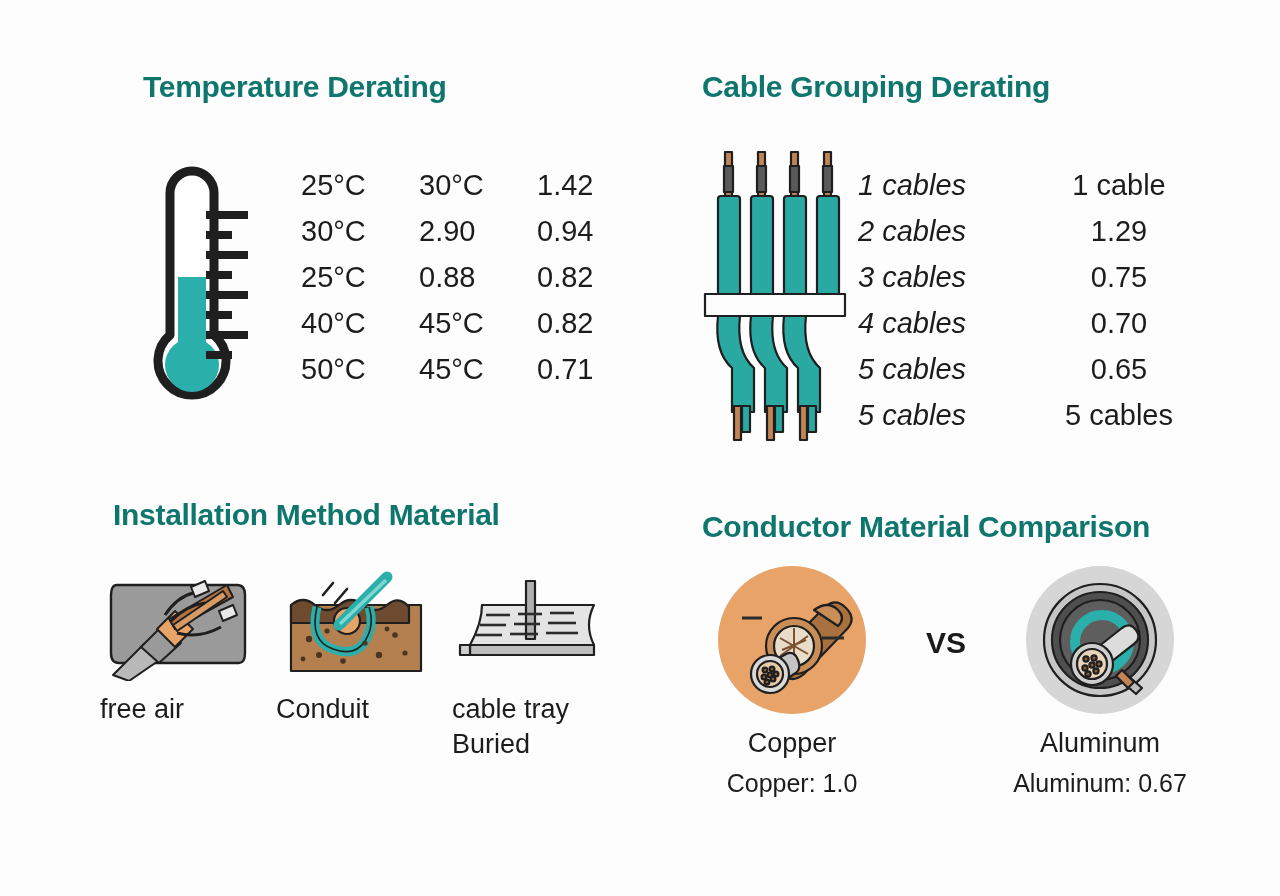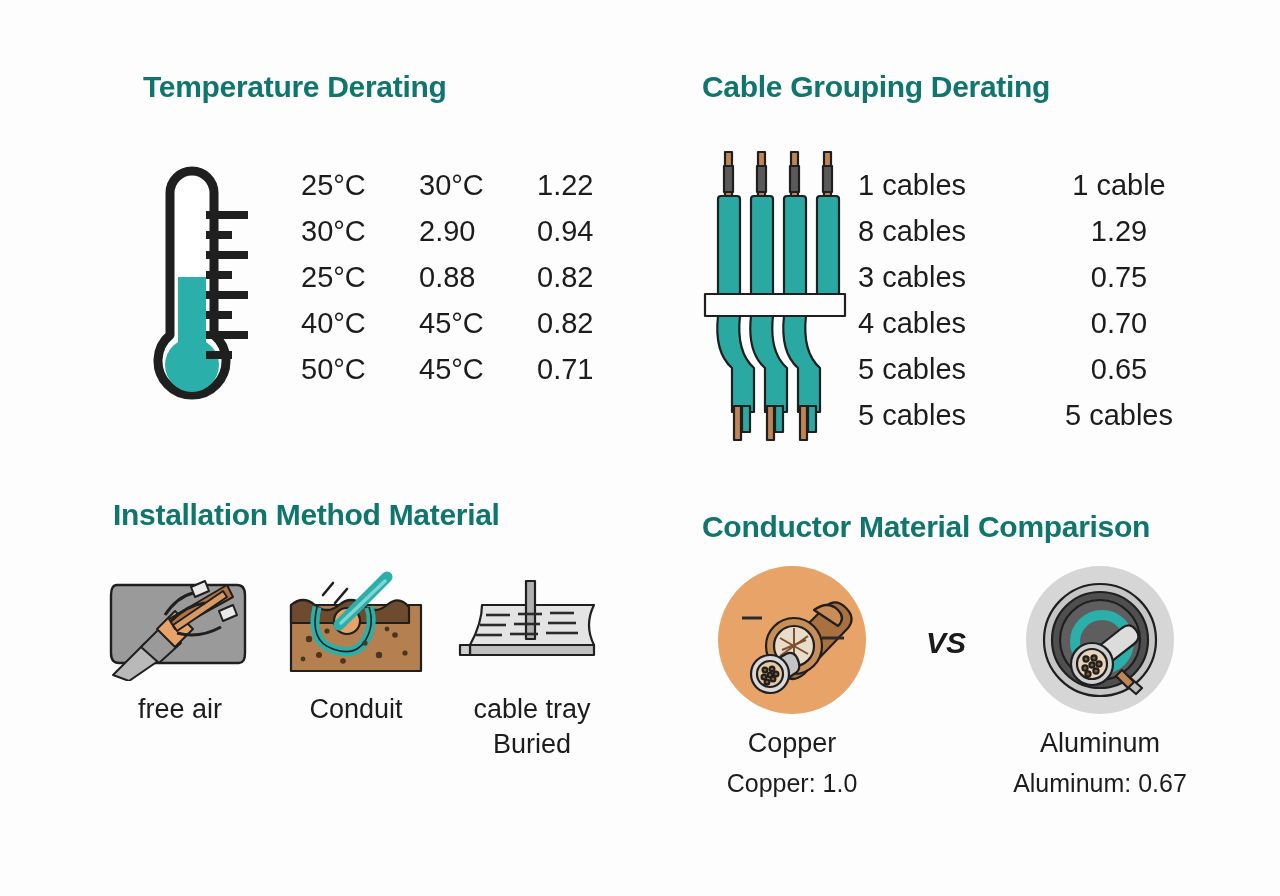--- a/index.html
+++ b/index.html
@@ -39,51 +39,51 @@
   #temp-table { position: absolute; left: 264px; top: 100px; margin-left: 37px; }
   #temp-table td.c0 { width: 118px; }
   #temp-table td.c1 { width: 118px; }
   #temp-table td.c2 { width: 95px; }
 
   
   #group-panel { left: 640px; top: 62px; width: 640px; height: 380px; }
   #group-panel .panel-title { position: absolute; left: 62px; top: 8px; }
   #group-icon { position: absolute; left: 60px; top: 82px; }
   #group-table { position: absolute; left: 218px; top: 100px; }
-  #group-table td.g0 { width: 172px; }
+  #group-table td.g0 { width: 172px; font-style: italic; }
   #group-table td.g1 { width: 178px; text-align: center; }
 
   
   #install-panel { left: 0px; top: 488px; width: 640px; height: 408px; }
   #install-panel .panel-title { position: absolute; left: 113px; top: 10px; }
   .install-row {
     position: absolute; left: 100px; top: 78px;
     display: flex; align-items: flex-start; gap: 16px;
   }
-  .install-item { width: 160px; display: flex; flex-direction: column; align-items: center; }
+  .install-item { width: 160px; display: flex; flex-direction: column; }
   .install-art { height: 120px; display: flex; align-items: center; justify-content: center; }
   .install-label {
     font-size: 27px; color: #1c1c1c; margin-top: 8px; white-space: nowrap;
   }
   .install-label.sub { margin-top: 4px; }
 
   
   #cond-panel { left: 640px; top: 488px; width: 640px; height: 408px; }
   #cond-panel .panel-title { position: absolute; left: 62px; top: 10px; margin-top: 12px; }
   .cond-row {
     position: absolute; left: 52px; top: 78px;
     display: flex; align-items: center; gap: 24px;
   }
   .cond-item { width: 200px; display: flex; flex-direction: column; align-items: center; }
   .cond-circle { width: 148px; height: 148px; border-radius: 50%; position: relative; }
   .cond-name { font-size: 27px; color: #1c1c1c; margin-top: 14px; white-space: nowrap; }
   .cond-value { font-size: 25px; color: #1c1c1c; margin-top: 10px; white-space: nowrap; }
   .vs-label {
     font-size: 30px; font-weight: bold; color: #1a1a1a;
-    width: 60px; text-align: center; margin-bottom: 78px; font-style: italic;
+    width: 60px; text-align: center; margin-bottom: 78px;
   }
 </style>
 </head>
 <body>
 
 <div class="page">
 
   <div class="panel" id="temp-panel">
     <div class="panel-title">Temperature Derating</div>
 
@@ -106,21 +106,21 @@
           <line x1="66" y1="198" x2="92" y2="198"></line>
         </g>
       </svg>
     </div>
 
     <table class="dtable" id="temp-table">
       <tbody>
         <tr>
           <td class="c0">25°C</td>
           <td class="c1">30°C</td>
-          <td class="c2">1.22</td>
+          <td class="c2">1.42</td>
         </tr>
         <tr>
           <td class="c0">30°C</td>
           <td class="c1">2.90</td>
           <td class="c2">0.94</td>
         </tr>
         <tr>
           <td class="c0">25°C</td>
           <td class="c1">0.88</td>
           <td class="c2">0.82</td>
@@ -186,21 +186,21 @@
       </svg>
     </div>
 
     <table class="dtable" id="group-table">
       <tbody>
         <tr>
           <td class="g0">1 cables</td>
           <td class="g1">1 cable</td>
         </tr>
         <tr>
-          <td class="g0">8 cables</td>
+          <td class="g0">2 cables</td>
           <td class="g1">1.29</td>
         </tr>
         <tr>
           <td class="g0">3 cables</td>
           <td class="g1">0.75</td>
         </tr>
         <tr>
           <td class="g0">4 cables</td>
           <td class="g1">0.70</td>
         </tr>

